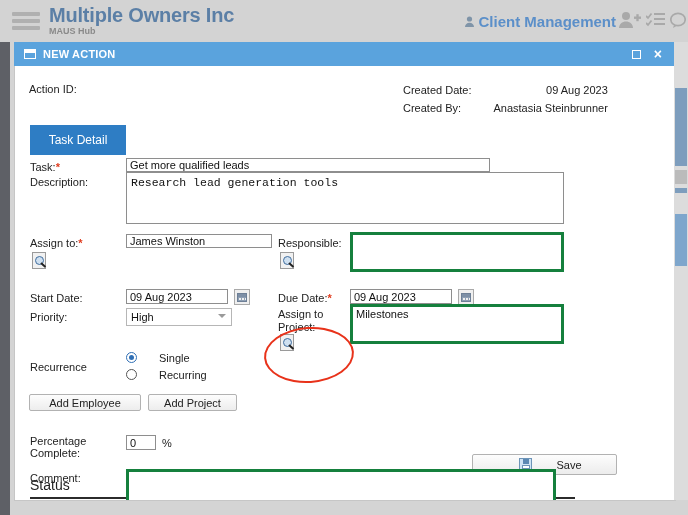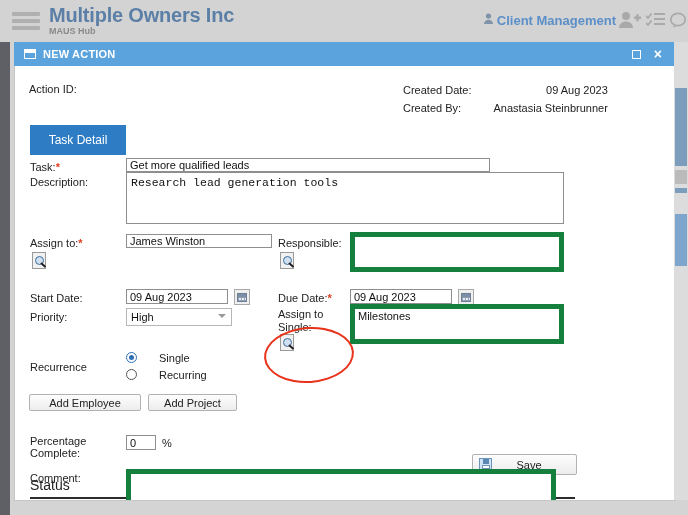--- a/index.html
+++ b/index.html
@@ -11,22 +11,22 @@
     position:relative;
   }
   
   #appbar{position:absolute;left:0;top:0;width:688px;height:42px;background:#d3d3d3;}
   #hamburger{position:absolute;left:12px;top:12px;width:28px;height:18px;
     display:flex;flex-direction:column;justify-content:space-between;}
   #hamburger span{display:block;height:4px;background:#b0b0b0;border-radius:1px;}
   #brand{position:absolute;left:49px;top:4px;}
   #brand .title{font-size:20px;font-weight:bold;color:#5b7fa6;letter-spacing:-.2px;line-height:23px;}
   #brand .sub{font-size:9px;font-weight:bold;color:#8a8a8a;line-height:11px;margin-top:-1px;}
-  #clientmgmt{position:absolute;right:72px;top:13px;color:#5b8fc9;font-weight:bold;font-size:13px;
-    display:flex;gap:4px;}
+  #clientmgmt{position:absolute;right:72px;top:13px;color:#5b8fc9;font-weight:bold;font-size:15px;
+    display:flex;align-items:center;gap:4px;}
   #hdricons{position:absolute;right:2px;top:11px;display:flex;align-items:center;gap:5px;}
   #hdricons .ic{opacity:.72;}
   
   #rail{position:absolute;left:0;top:42px;width:10px;height:473px;background:#5e6066;}
   
   #win{position:absolute;left:14px;top:42px;width:660px;height:458px;background:#fff;
     border:1px solid #c6c6c6;border-top:none;}
   #titlebar{position:absolute;left:14px;top:42px;width:660px;height:24px;background:#5aa3dd;
     color:#fff;display:flex;align-items:center;}
   #titlebar .wicon{width:12px;height:10px;border:1.6px solid #fff;border-top-width:4px;margin:0 7px 0 10px;box-sizing:border-box;}
@@ -47,21 +47,21 @@
   
   #tab1{position:absolute;left:10px;top:59px;width:96px;height:30px;background:#2e7dc4;color:#fff;
     display:flex;align-items:center;justify-content:center;font-size:12px;}
   #tab2{position:absolute;left:112px;top:66px;width:83px;height:24px;background:#bdbdbd;color:#fff;
     display:flex;align-items:center;justify-content:center;font-size:11px;margin-top:28px;}
   
   input.txt,textarea.txt{
     font-family:"Liberation Sans",sans-serif;font-size:11px;color:#111;
     border:1px solid #8e8e8e;background:#fff;box-sizing:border-box;padding:1px 3px;outline:none;}
   textarea.mono{font-family:"Liberation Mono",monospace;font-size:11.5px;line-height:14px;padding:3px 4px;resize:none;}
-  input.light,textarea.light{border:5px solid #15803d;}
+  input.light,textarea.light{border:3px solid #15803d;}
   
   .searchicon{position:relative;width:16px;height:17px;display:inline-block;}
   .searchicon .doc{position:absolute;left:0;top:0;width:12px;height:15px;background:#f1f1f1;border:1px solid #9a9a9a;}
   .searchicon .lens{position:absolute;left:3px;top:4px;width:7px;height:7px;border:1.6px solid #3f6d9e;
     border-radius:50%;background:#cfe0f0;}
   .searchicon .hdl{position:absolute;left:9px;top:10px;width:6px;height:2px;background:#222;
     transform:rotate(42deg);transform-origin:left center;}
   
   .calbtn{width:16px;height:16px;border:1px solid #a9a9a9;background:#efefef;
     display:inline-flex;align-items:center;justify-content:center;box-sizing:border-box;}
@@ -82,21 +82,21 @@
   .rdot{width:11px;height:11px;border:1.5px solid #555;border-radius:50%;box-sizing:border-box;
     display:flex;align-items:center;justify-content:center;background:#fff;}
   .rdot.on{border-color:#2f6fb5;}
   .rdot.on i{width:5px;height:5px;border-radius:50%;background:#2f6fb5;display:block;}
   
   .btn{font-family:"Liberation Sans",sans-serif;font-size:11px;color:#222;
     background:linear-gradient(#fdfdfd,#ededed);border:1px solid #b2b2b2;border-radius:2px;
     height:17px;display:inline-flex;align-items:center;justify-content:center;box-sizing:border-box;cursor:default;}
   #savebtn{position:absolute;left:452px;top:388px;width:103px;height:19px;
     background:linear-gradient(#fdfdfd,#ececec);border:1px solid #b2b2b2;border-radius:2px;
-    display:flex;align-items:center;}
+    display:flex;align-items:center;padding-left:40px;}
   .floppy{width:13px;height:13px;margin-left:6px;background:#cfe3f4;border:1px solid #6d94b8;position:relative;box-sizing:border-box;}
   .floppy:before{content:"";position:absolute;left:3px;top:0;width:6px;height:5px;background:#5b88b3;}
   .floppy:after{content:"";position:absolute;left:2px;bottom:1px;width:8px;height:4px;background:#fff;border:1px solid #6d94b8;box-sizing:border-box;}
   #savebtn .slabel{flex:1;text-align:center;font-size:11px;padding-right:10px;}
   
   #statusHead{position:absolute;left:10px;top:411px;font-size:14px;color:#222;}
   #statusRule{position:absolute;left:10px;top:431px;width:545px;height:2px;background:#2b2b2b;}
   
   #annot{position:absolute;left:244px;top:261px;width:86px;height:52px;border:2.5px solid #e8321a;
     border-radius:50%;transform:rotate(-4deg);pointer-events:none;}
@@ -226,21 +226,21 @@
   <span class="calbtn" style="position:absolute;left:438px;top:223px;">
     <span class="grid"></span>
   </span>
 
   <div style="position:absolute;left:10px;top:245px;" class="lbl">Priority:</div>
   <span class="selwrap" style="position:absolute;left:106px;top:242px;">
     <select class="sel" id="prioritySel" style="width:106px;"><option value="High">High</option></select>
     <span class="caret"></span>
   </span>
 
-  <div style="position:absolute;left:258px;top:242px;width:56px;line-height:13px;" class="lbl">Assign to Single:</div>
+  <div style="position:absolute;left:258px;top:242px;width:56px;line-height:13px;" class="lbl">Assign to Project:</div>
   <span class="searchicon" style="position:absolute;left:260px;top:268px;">
     <span class="doc"></span>
     <span class="lens"></span>
     <span class="hdl"></span>
   </span>
   <textarea class="txt light" id="projInput" style="position: absolute; left: 330px; top: 238px; width: 214px; height: 40px; resize: none;">Milestones</textarea>
 
   <div style="position:absolute;left:10px;top:295px;" class="lbl">Recurrence</div>
   <div style="position:absolute;left:106px;top:285px;">
     <div class="radio">

